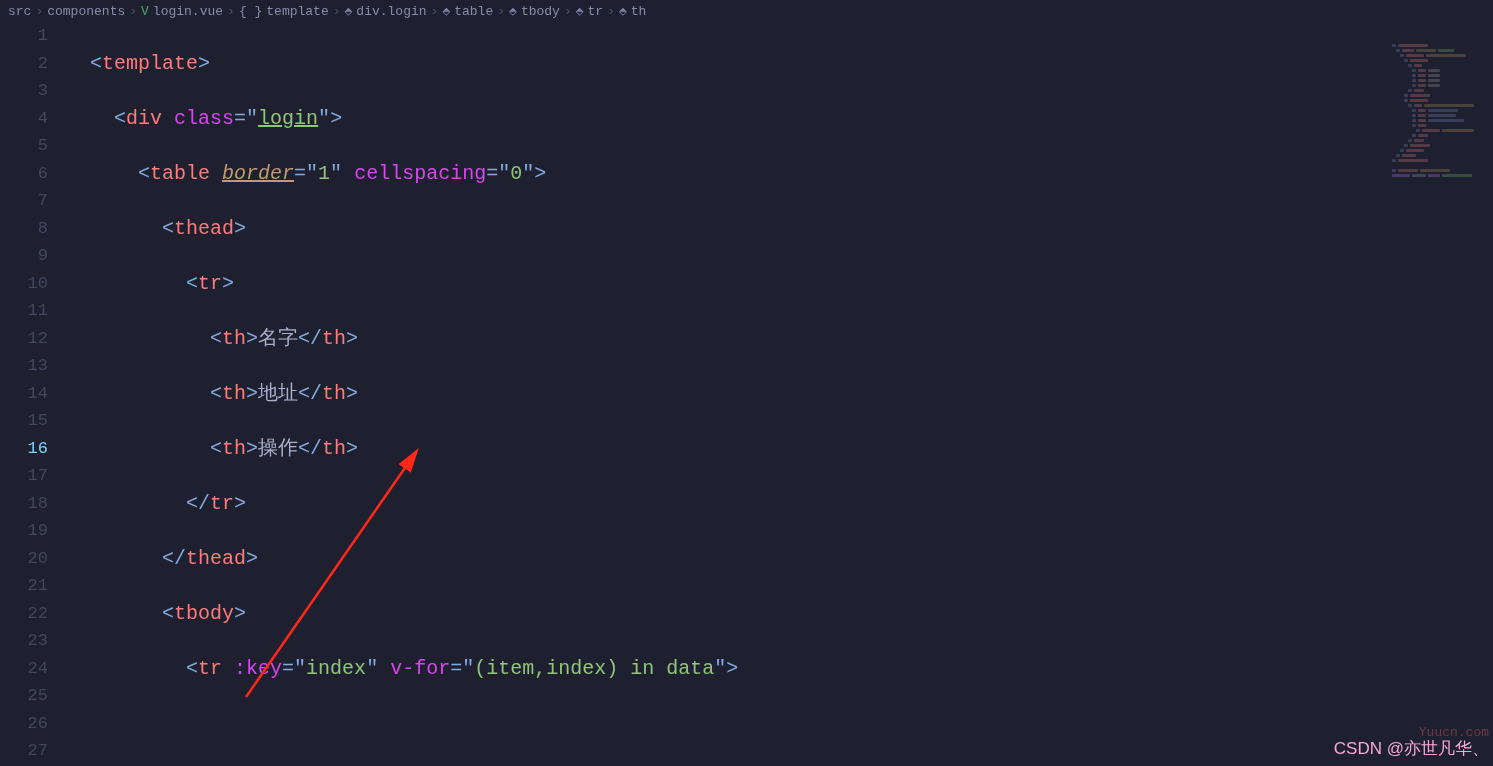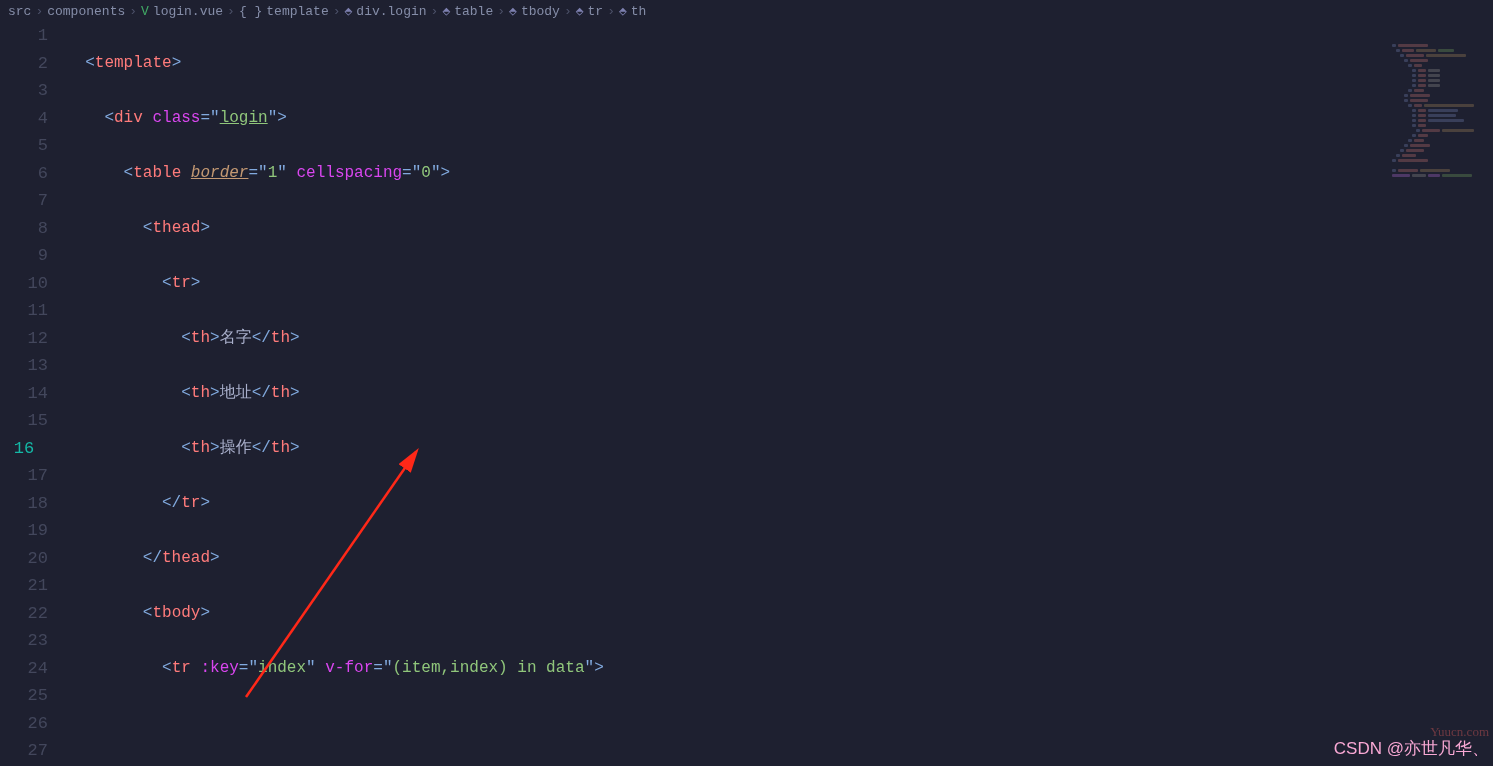--- a/index.html
+++ b/index.html
@@ -4,36 +4,36 @@
 <style>
 * { margin:0; padding:0; box-sizing:border-box; }
 html,body { width:1493px; height:766px; background:#1e2030; font-family:Consolas,'Courier New',monospace; font-size:17px; overflow:hidden; }
 .breadcrumb { display:flex; align-items:center; height:22px; padding:0 8px; color:#858da8; font-size:13px; gap:4px; }
 .breadcrumb .sep { color:#4c5169; }
 .breadcrumb .vue-ic { color:#41a965; }
 .breadcrumb .brk { color:#858da8; }
 .breadcrumb .cube { color:#7e81b0; }
 .editor { display:flex; height:744px; position:relative; }
 .gutter { width:66px; text-align:right; padding-right:18px; color:#43475c; font-size:17px; line-height:27.5px; user-select:none; }
-.gutter .cur { color:#14b8a6;text-align:center; }
-.code { flex:1; position:relative; color:#aab0cc; font-size:16px; line-height:27.5px; white-space:pre; }
+.gutter .cur { color:#7dd3fc; }
+.code { flex:1; position:relative; color:#aab0cc; font-size:20px; line-height:27.5px; white-space:pre; }
 .code .ln { height:27.5px; }
 .p { color:#82aadf; }
 .t { color:#ff7b7b; }
 .a { color:#d946ef; }
 .ai { color:#c49973; font-style:italic; }
 .s { color:#90c67b; }
 .su { color:#90c67b; text-decoration:underline; }
 .txt { color:#aab0cc; }
 .und { text-decoration:underline;text-align:right; }
 .arrow { position:absolute; pointer-events:none; }
 .minimap { position:absolute; right:0; top:22px; width:105px; height:740px; opacity:0.35; }
 .minimap .mline { height:4px; margin-bottom:1px; display:flex; gap:2px; }
 .minimap .mseg { height:3px; border-radius:1px; }
-.watermark1 { position:absolute; right:4px; bottom:26px; color:#cc5555; font-size:13px; opacity:0.45; font-family:Liberation Serif, serif; }
+.watermark1 { position:absolute; right:4px; bottom:26px; color:#cc5555; font-size:13px; opacity:0.45; font-family:Liberation Mono, monospace; }
 .watermark2 { position:absolute; right:4px; bottom:6px; color:#f9a8d4; font-size:17px; font-family:Arial,sans-serif; }
 </style>
 </head>
 <body>
 
 <div class="breadcrumb">
   <span>src</span>
   <span class="sep">›</span>
   <span>components</span>
   <span class="sep">›</span>

